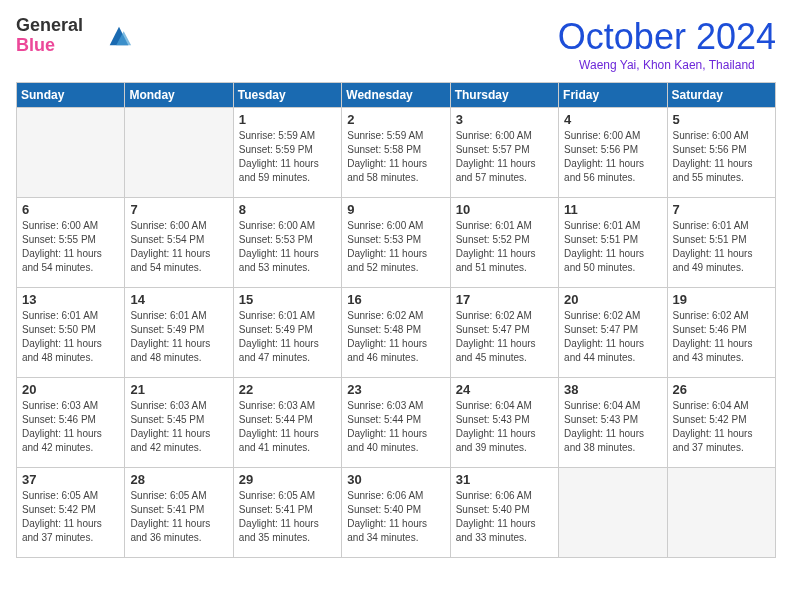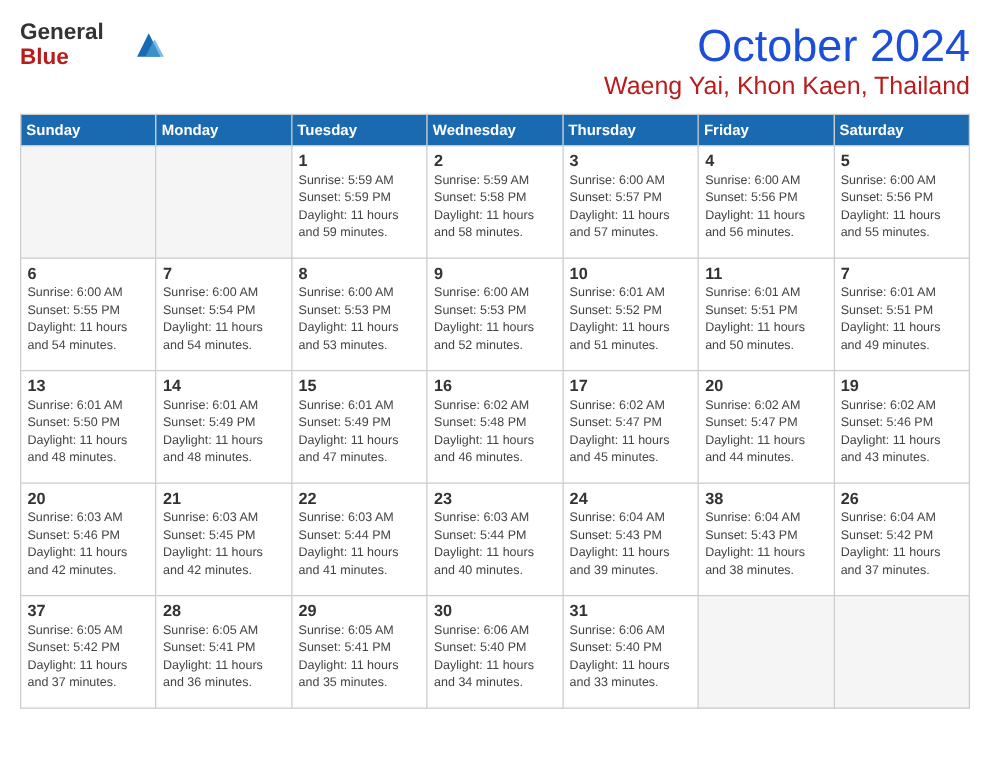--- a/index.html
+++ b/index.html
@@ -27,38 +27,38 @@
       line-height: 1.1;
     }
     .logo-general {
       font-size: 18px;
       font-weight: bold;
       color: #333;
     }
     .logo-blue {
       font-size: 18px;
       font-weight: bold;
-      color: #b91c1c;
+      color: #ec4899;
     }
     .logo-icon {
       width: 28px;
       height: 28px;
       margin-left: 2px;
     }
     .title-section {
       text-align: right;
     }
     .month-title {
       font-size: 36px;
       font-weight: normal;
       color: #1d4ed8;
     }
     .location {
-      font-size: 20px;
-      color: #b91c1c;
+      font-size: 12px;
+      color: #6d28d9;
       text-align: center;
     }
     table {
       width: 100%;
       border-collapse: collapse;
       table-layout: fixed;
       padding-left: 28px;
     }
     th {
       background: #1a6ab1;

